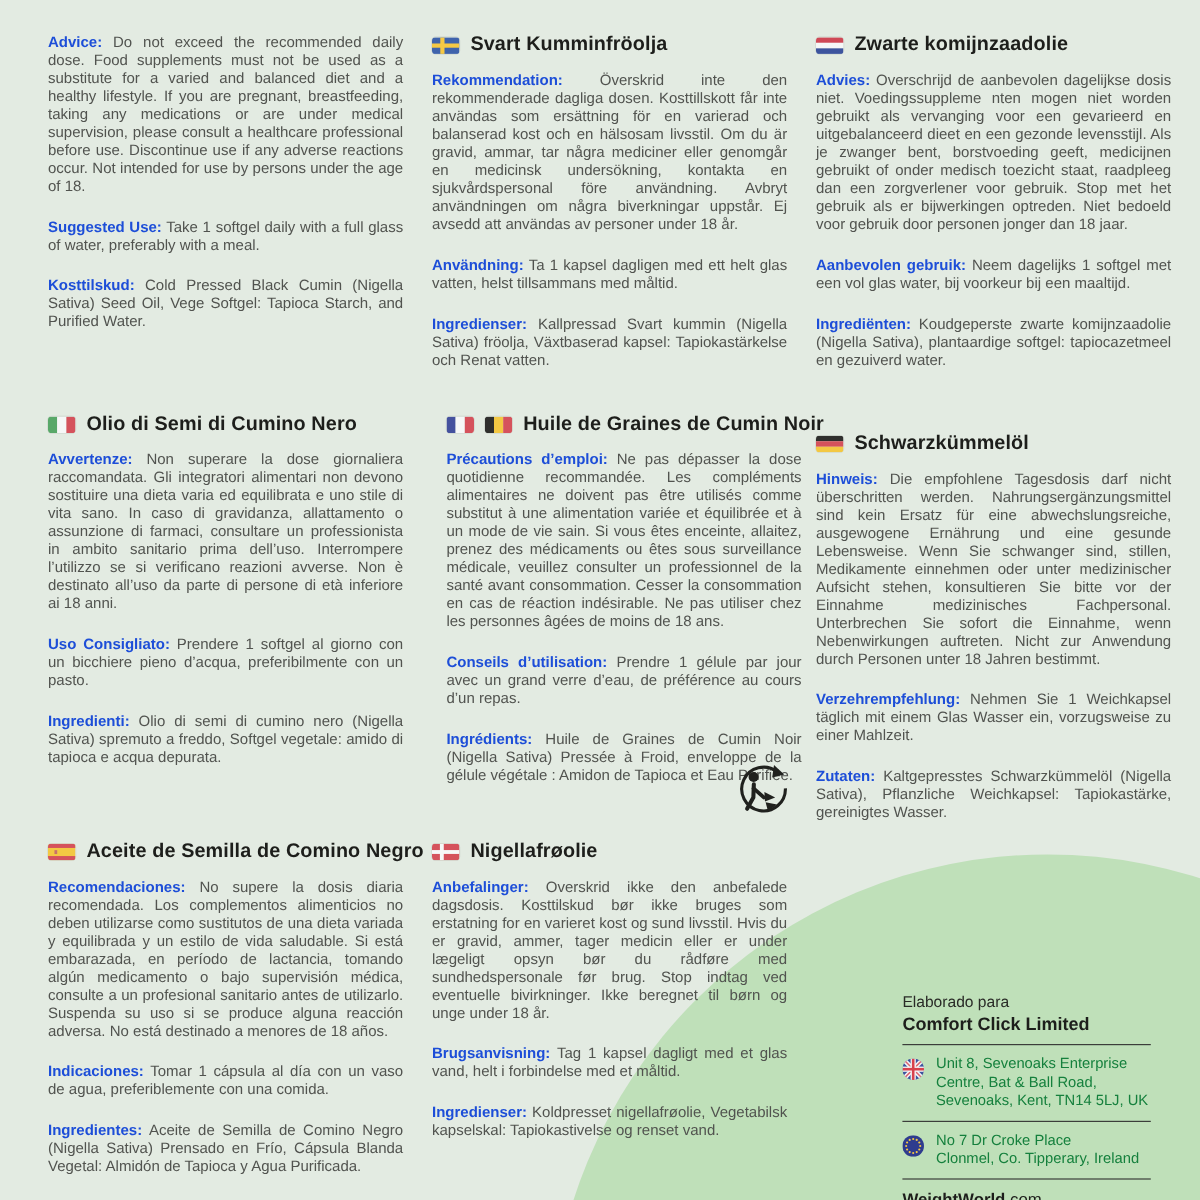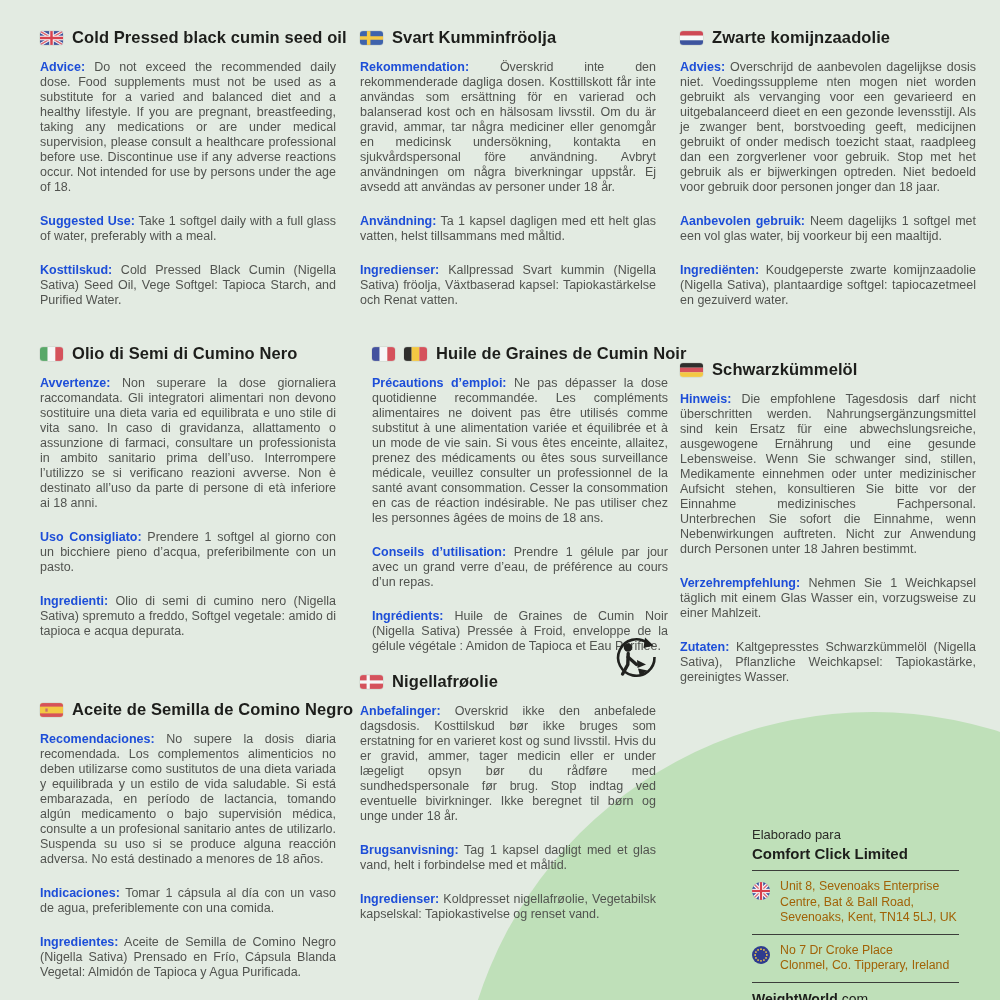--- a/index.html
+++ b/index.html
@@ -31,44 +31,30 @@
   .para b{color:#1d4ed8;font-weight:700;}
   .triman{position:absolute;left:613px;top:636px;width:44px;height:44px;}
   
   .footer{position:absolute;left:752px;top:827px;width:207px;color:#23241f;}
   .f-madefor{font-size:13px;color:#2a2b27;}
   .f-company{font-size:15px;font-weight:700;margin-top:3px;color:#1d1e1b;}
   .f-rule{border:none;border-top:1.3px solid #3b3e3a;margin:8px 0 8px 0;}
   .f-row{display:flex;gap:10px;align-items:flex-start;}
   .f-flag{width:18px;height:18px;flex:none;margin-top:3px;}
   .f-flag svg{display:block;width:18px;height:18px;}
-  .f-addr{font-size:12.3px;line-height:15.6px;color:#a16207;}
+  .f-addr{font-size:12.3px;line-height:15.6px;color:#15803d;}
   .f-brand{font-size:14px;margin-top:2px;color:#1d1e1b;}
   .f-brand b{font-weight:700;}
 </style>
 </head>
 <body>
 
 <div class="bg-circle"></div>
 
 <section class="sec" style="left:40px;top:28px;">
-  <div class="sec-head">
-    <span class="flag">
-      <svg viewBox="0 0 30 18">
-          <rect width="30" height="18" fill="#41549b"></rect>
-          <path d="M0,0 L30,18 M30,0 L0,18" stroke="#f4f5f6" stroke-width="4.4"></path>
-          <path d="M0,0 L30,18 M30,0 L0,18" stroke="#dd6570" stroke-width="1.8"></path>
-          <rect x="12" width="6" height="18" fill="#f4f5f6"></rect>
-          <rect y="6" width="30" height="6" fill="#f4f5f6"></rect>
-          <rect x="13.4" width="3.2" height="18" fill="#d8414d"></rect>
-          <rect y="7.4" width="30" height="3.2" fill="#d8414d"></rect>
-        </svg>
-    </span>
-    <h2 class="sec-title">Cold Pressed black cumin seed oil</h2>
-  </div>
   <p class="para"><b>Advice:</b> <span>Do not exceed the recommended daily dose. Food supplements must not be used as a substitute for a varied and balanced diet and a healthy lifestyle. If you are pregnant, breastfeeding, taking any medications or are under medical supervision, please consult a healthcare professional before use. Discontinue use if any adverse reactions occur. Not intended for use by persons under the age of 18.</span></p>
   <p class="para"><b>Suggested Use:</b> <span>Take 1 softgel daily with a full glass of water, preferably with a meal.</span></p>
   <p class="para"><b>Kosttilskud:</b> <span>Cold Pressed Black Cumin (Nigella Sativa) Seed Oil, Vege Softgel: Tapioca Starch, and Purified Water.</span></p>
 </section>
 
 <section class="sec" style="left:360px;top:28px;">
   <div class="sec-head">
     <span class="flag">
       <svg viewBox="0 0 30 18">
           <rect width="30" height="18" fill="#3f63ac"></rect>
@@ -164,21 +150,21 @@
           <rect x="7" y="7" width="3" height="4.2" fill="#c9706b"></rect>
         </svg>
     </span>
     <h2 class="sec-title">Aceite de Semilla de Comino Negro</h2>
   </div>
   <p class="para"><b>Recomendaciones:</b> <span>No supere la dosis diaria recomendada. Los complementos alimenticios no deben utilizarse como sustitutos de una dieta variada y equilibrada y un estilo de vida saludable. Si está embarazada, en período de lactancia, tomando algún medicamento o bajo supervisión médica, consulte a un profesional sanitario antes de utilizarlo. Suspenda su uso si se produce alguna reacción adversa. No está destinado a menores de 18 años.</span></p>
   <p class="para"><b>Indicaciones:</b> <span>Tomar 1 cápsula al día con un vaso de agua, preferiblemente con una comida.</span></p>
   <p class="para"><b>Ingredientes:</b> <span>Aceite de Semilla de Comino Negro (Nigella Sativa) Prensado en Frío, Cápsula Blanda Vegetal: Almidón de Tapioca y Agua Purificada.</span></p>
 </section>
 
-<section class="sec" style="left:360px;top:672px;">
+<section class="sec" style="left:360px;top:700px;">
   <div class="sec-head">
     <span class="flag">
       <svg viewBox="0 0 30 18">
           <rect width="30" height="18" fill="#d5525c"></rect>
           <rect x="8.6" width="4.2" height="18" fill="#f6f7f7"></rect>
           <rect y="6.9" width="30" height="4.2" fill="#f6f7f7"></rect>
         </svg>
     </span>
     <h2 class="sec-title">Nigellafrøolie</h2>
   </div>

